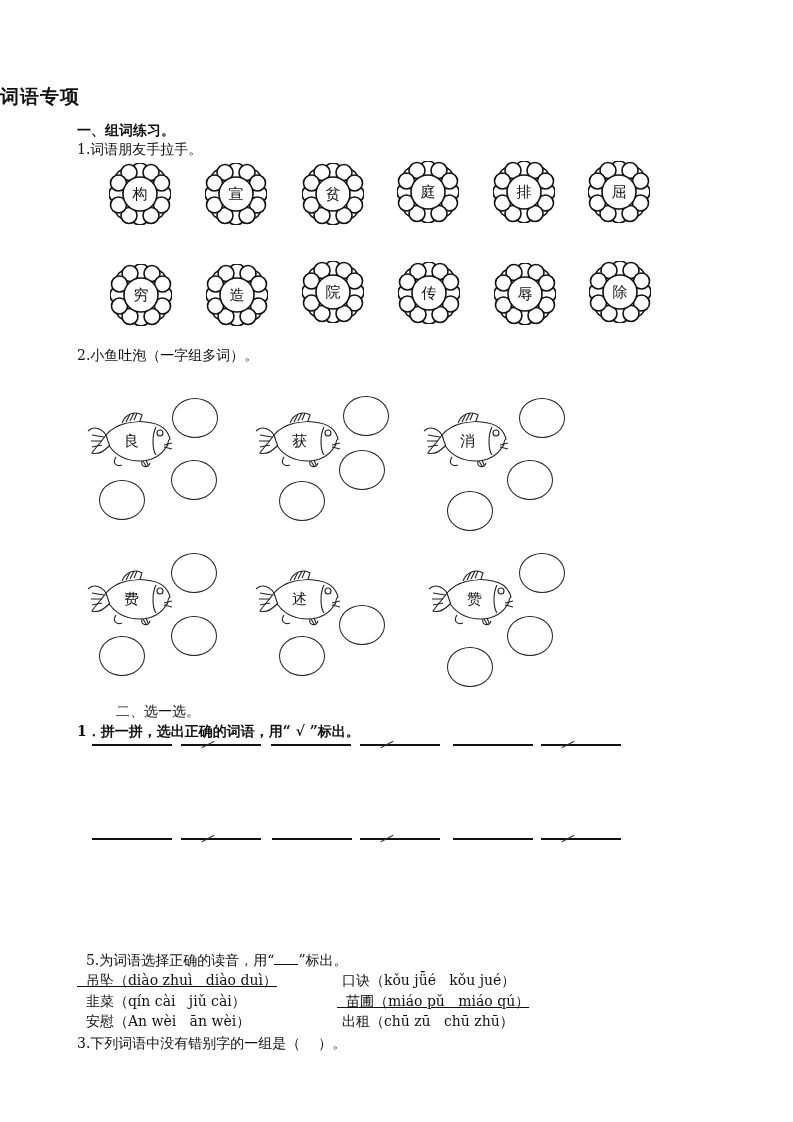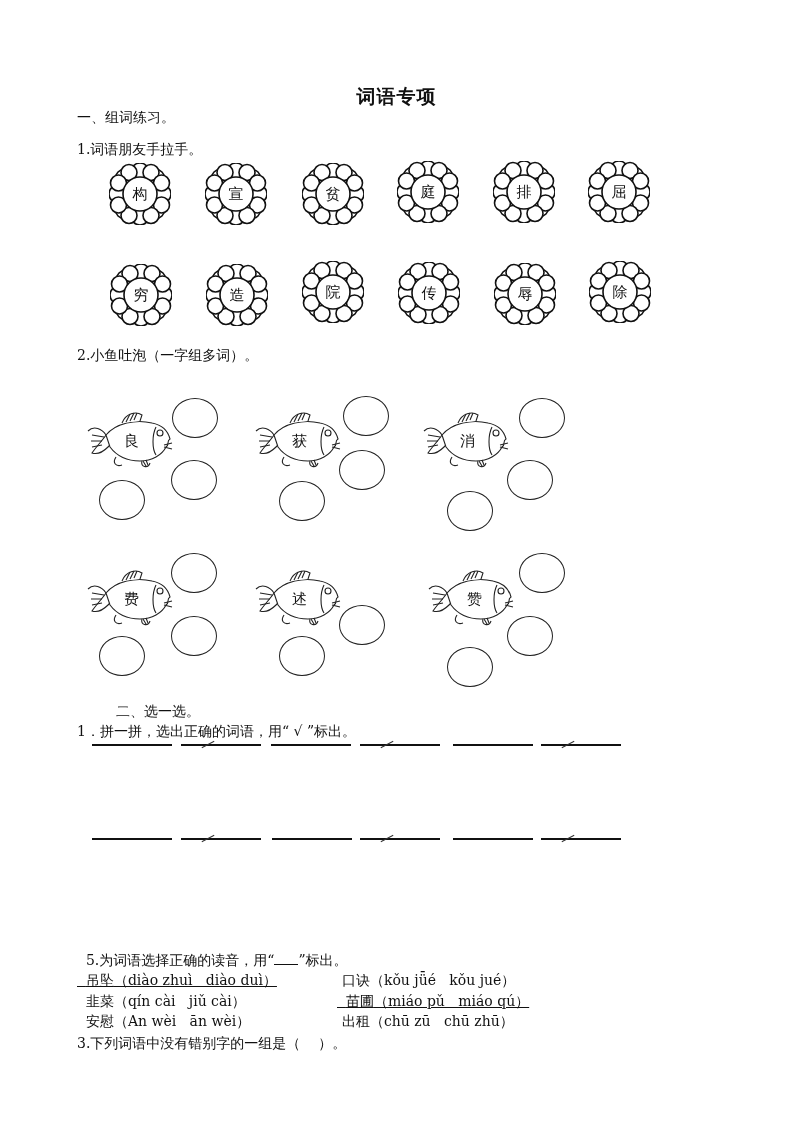--- a/index.html
+++ b/index.html
@@ -1,39 +1,39 @@
 <!DOCTYPE html>
 <html><head>
 <meta charset="utf-8">
 <style>
   html, body { margin: 0; padding: 0; background: #ffffff; }
   body { width: 793px; height: 1122px; position: relative; overflow: hidden;
          font-family: "DejaVu Serif", "Liberation Serif", serif; color: #111; }
   .abs { position: absolute; }
-  .title { left: 0; width: 793px; top: 84px; text-align: center; font-size: 19px; font-weight: bold;
+  .title { left: 0; width: 793px; top: 84px; text-align: left; font-size: 19px; font-weight: bold;
            font-family: "DejaVu Sans", "Liberation Sans", sans-serif; letter-spacing: 1px; }
   .line-text { font-size: 14px; line-height: 20px; white-space: pre; }
   .flower { width: 62px; height: 62px; }
   .flower svg { width: 62px; height: 62px; display: block; }
   .flower .ch { position: absolute; left: 0; top: 0; width: 62px; height: 62px; line-height: 62px;
                 text-align: center; font-size: 15px; }
   .fish { width: 88px; height: 62px; }
   .fish svg { width: 88px; height: 62px; display: block; }
   .fish .ch { position: absolute; left: 32px; top: 20px; font-size: 15px; }
   .bubble { border: 1.5px solid #222; border-radius: 50%; width: 46px; height: 40px; box-sizing: border-box; }
   .blank { height: 0; border-top: 2px solid #111; }
   .tick { position: absolute; width: 14px; height: 0; border-top: 1.5px solid #333; transform: rotate(-28deg); top: -2px; }
   .underline-sample { display: inline-block; width: 24px; border-bottom: 1.5px solid #111; height: 14px; vertical-align: baseline; }
 </style>
 </head>
 <body>
 
 <div class="abs title">词语专项</div>
 
-<div class="abs line-text" style="left:77px; top:107px;">一、组词练习。</div>
+<div class="abs line-text" style="left:77px; top:120px;font-weight:bold;">一、组词练习。</div>
 <div class="abs line-text" style="left:77px; top:139px;">1.词语朋友手拉手。</div>
 
 <svg width="0" height="0" style="position:absolute">
   <defs>
     <g id="flowerShape" fill="#fff" stroke="#111" stroke-width="1.6">
       <circle cx="31" cy="9" r="9"></circle>
       <circle cx="46.6" cy="15.4" r="9"></circle>
       <circle cx="53" cy="31" r="9"></circle>
       <circle cx="46.6" cy="46.6" r="9"></circle>
       <circle cx="31" cy="53" r="9"></circle>
@@ -195,21 +195,21 @@
   <svg>
       <use href="#fishShape"></use>
     </svg>
   <div class="ch" style="left:40px; top:23px;">赞</div>
 </div>
 <div class="abs bubble" style="left:519px; top:553px;"></div>
 <div class="abs bubble" style="left:507px; top:616px;"></div>
 <div class="abs bubble" style="left:447px; top:647px;"></div>
 
 <div class="abs line-text" style="left:77px; top:701px;margin-left:39px;">二、选一选。</div>
-<div class="abs line-text" style="left:77px; top:721px;">1．拼一拼，选出正确的词语，用“ √ ”标出。</div>
+<div class="abs line-text" style="left:77px; top:721px;font-weight:bold;">1．拼一拼，选出正确的词语，用“ √ ”标出。</div>
 
 <div class="abs blank" style="left:92px; top:744px; width:80px;"></div>
 <div class="abs blank" style="left:181px; top:744px; width:80px;">
     <span class="tick" style="left:20px;"></span>
   </div>
 <div class="abs blank" style="left:271px; top:744px; width:80px;"></div>
 <div class="abs blank" style="left:360px; top:744px; width:80px;">
     <span class="tick" style="left:20px;"></span>
   </div>
 <div class="abs blank" style="left:453px; top:744px; width:80px;"></div>

